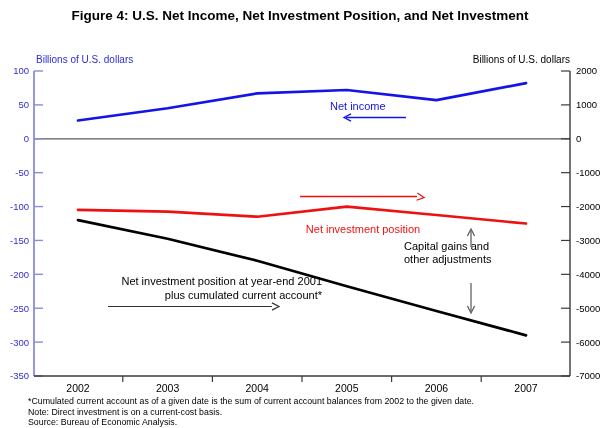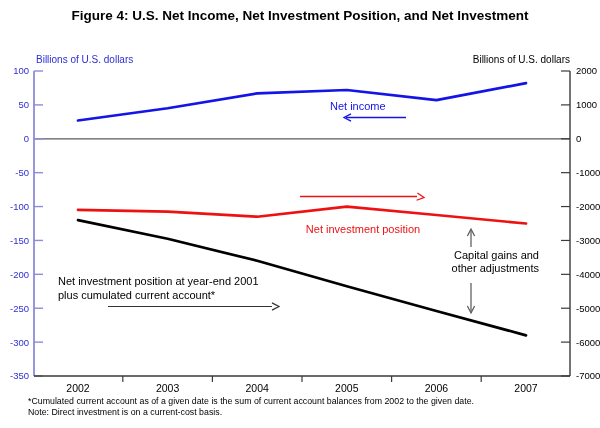--- a/index.html
+++ b/index.html
@@ -11,22 +11,22 @@
     position:absolute;top:7px;left:0;width:600px;text-align:center;
     font-size:13.5px;font-weight:bold;color:#000;line-height:17px;
   }
   .unit-label{position:absolute;top:54px;font-size:10px;}
   .unit-left{left:36px;color:#2d2dd2;}
   .unit-right{right:30px;color:#000;}
   .chart-svg{position:absolute;left:0;top:0;}
   .anno{position:absolute;font-size:11px;line-height:13px;}
   .anno-net-income{left:330px;top:100px;width:90px;text-align:left;color:#1414e6;}
   .anno-nip{left:298px;top:183px;width:130px;text-align:center;color:#ee1111;white-space:nowrap;margin-top:40px;}
-  .anno-capgains{left:404px;top:249px;width:135px;text-align:right;color:#000;}
-  .anno-cumulated{left:58px;top:275px;width:264px;text-align:left;color:#000;line-height:13.5px;}
+  .anno-capgains{left:404px;top:240px;width:135px;text-align:left;color:#000;}
+  .anno-cumulated{left:58px;top:275px;width:264px;text-align:right;color:#000;line-height:13.5px;}
   .footnotes{position:absolute;left:28px;top:396px;font-size:8.8px;color:#000;line-height:10.5px;}
 </style>
 </head>
 <body>
 
 <div class="figure">
 
   <div class="title">
     <div>Figure 4:  U.S. Net Income, Net Investment Position, and Net Investment</div>
   </div>
@@ -115,15 +115,16 @@
   </div>
 
   <div class="anno anno-cumulated">
     <div>Net investment position at year-end 2001</div>
     <div>plus cumulated current account*</div>
   </div>
 
   <div class="footnotes">
     <div>*Cumulated current account as of a given date is the sum of current account balances from 2002 to the given date.</div>
     <div>Note: Direct investment is on a current-cost basis.</div>
+    <div>Source: Bureau of Economic Analysis.</div>
   </div>
 
 </div>
 
 </body></html>

